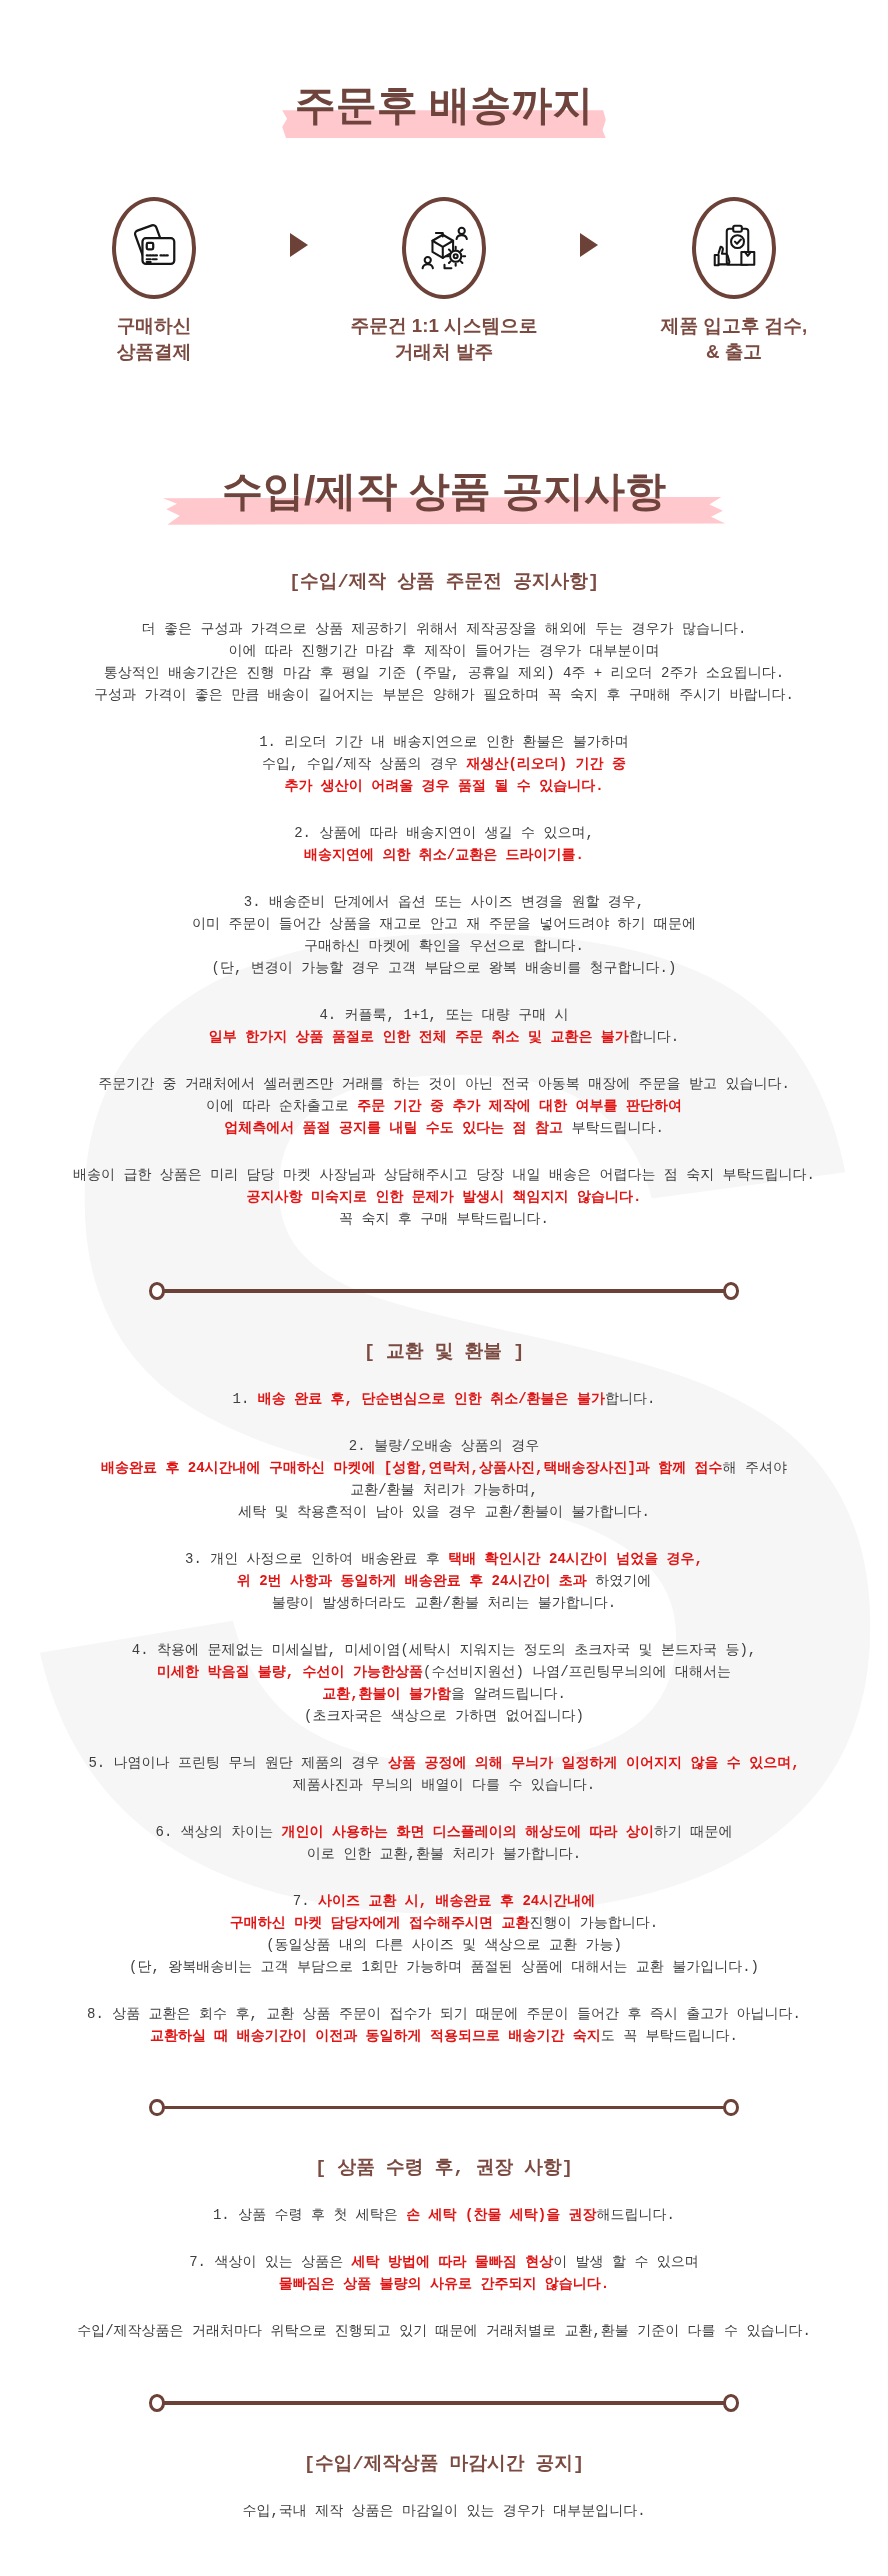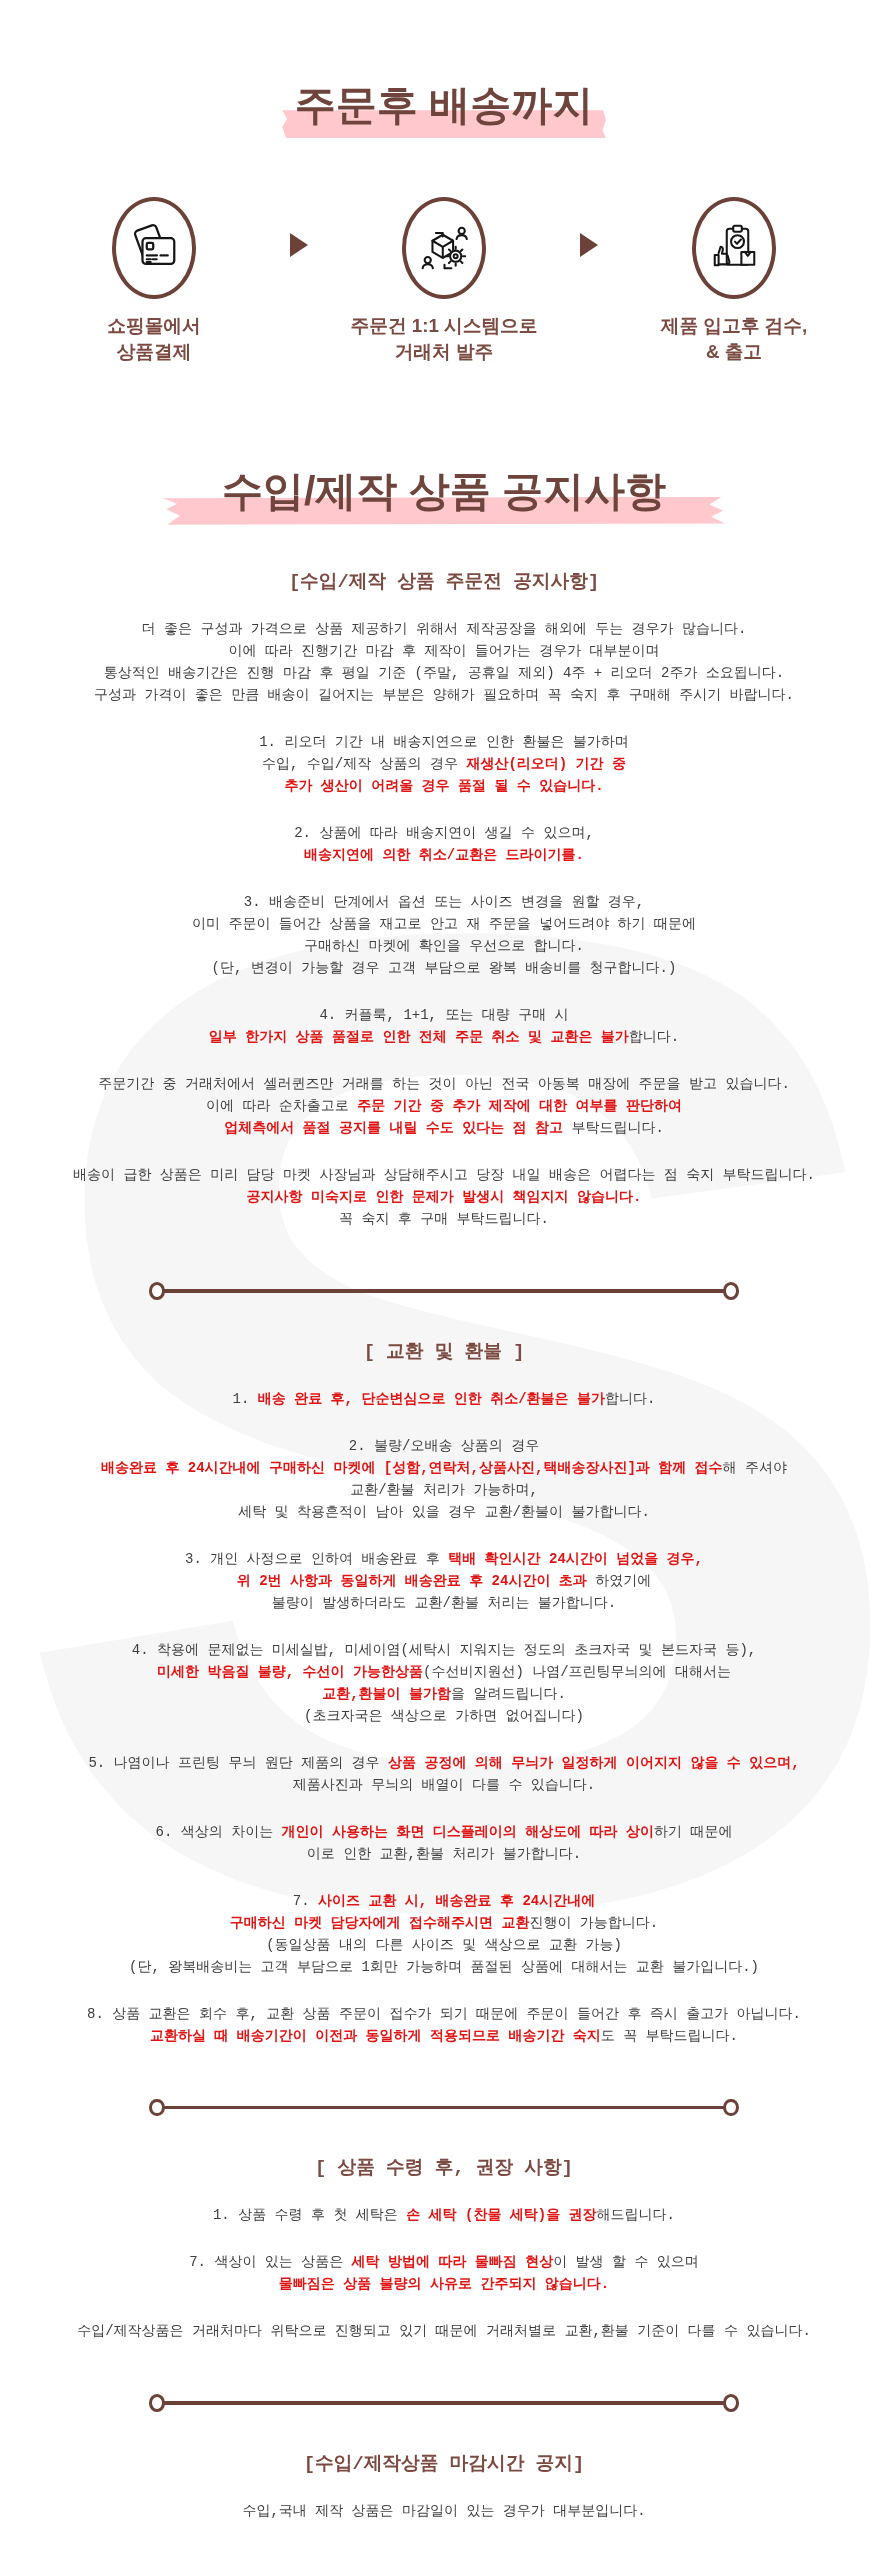--- a/index.html
+++ b/index.html
@@ -71,21 +71,21 @@
         <div class="oval">
           <svg width="55" height="55" viewBox="0 0 64 64" fill="none" stroke="#161616" stroke-width="2.6" stroke-linecap="round" stroke-linejoin="round">
             <rect x="14" y="7" width="26" height="38" rx="4" transform="rotate(-20 27 26)"></rect>
             <rect x="18" y="20" width="37" height="30" rx="4" fill="#ffffff"></rect>
             <rect x="23" y="25.5" width="7.5" height="7.5" rx="1.5"></rect>
             <path d="M23 40h1.6 M26.4 40h1.6 M29.8 40h1.6 M33.2 40h1.6 M39 40h1.6 M42.4 40h1.6 M45.8 40h1.6"></path>
             <path d="M23 44.5h4.5 M30 44.5h4.5 M23 47.8h4.5"></path>
           </svg>
         </div>
         <div class="step-label">
-          <div>쇼핑몰에서</div>
+          <div>구매하신</div>
           <div>상품결제</div>
         </div>
       </div>
 
       <div class="arrow-col">
         <div class="tri"></div>
       </div>
 
       <div class="step">
         <div class="oval">

